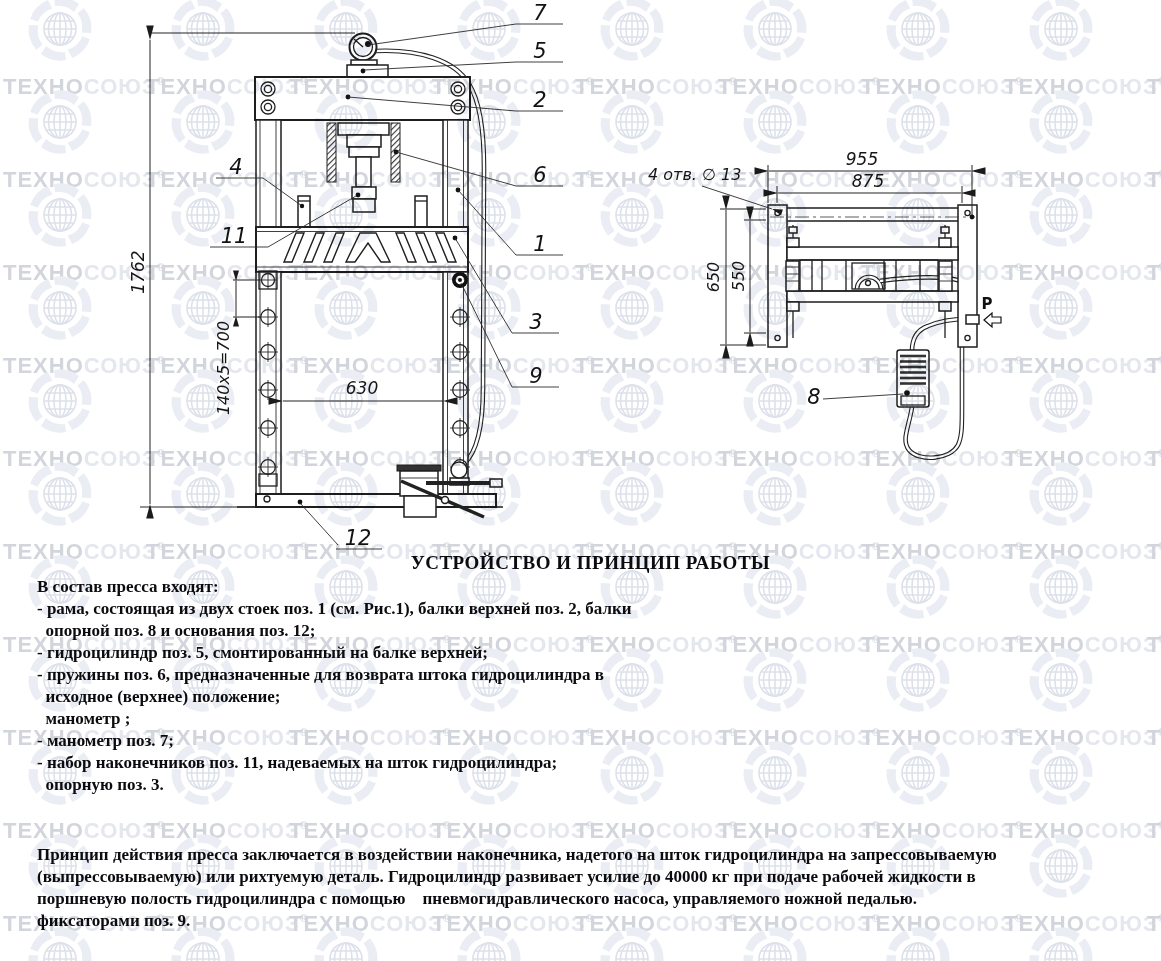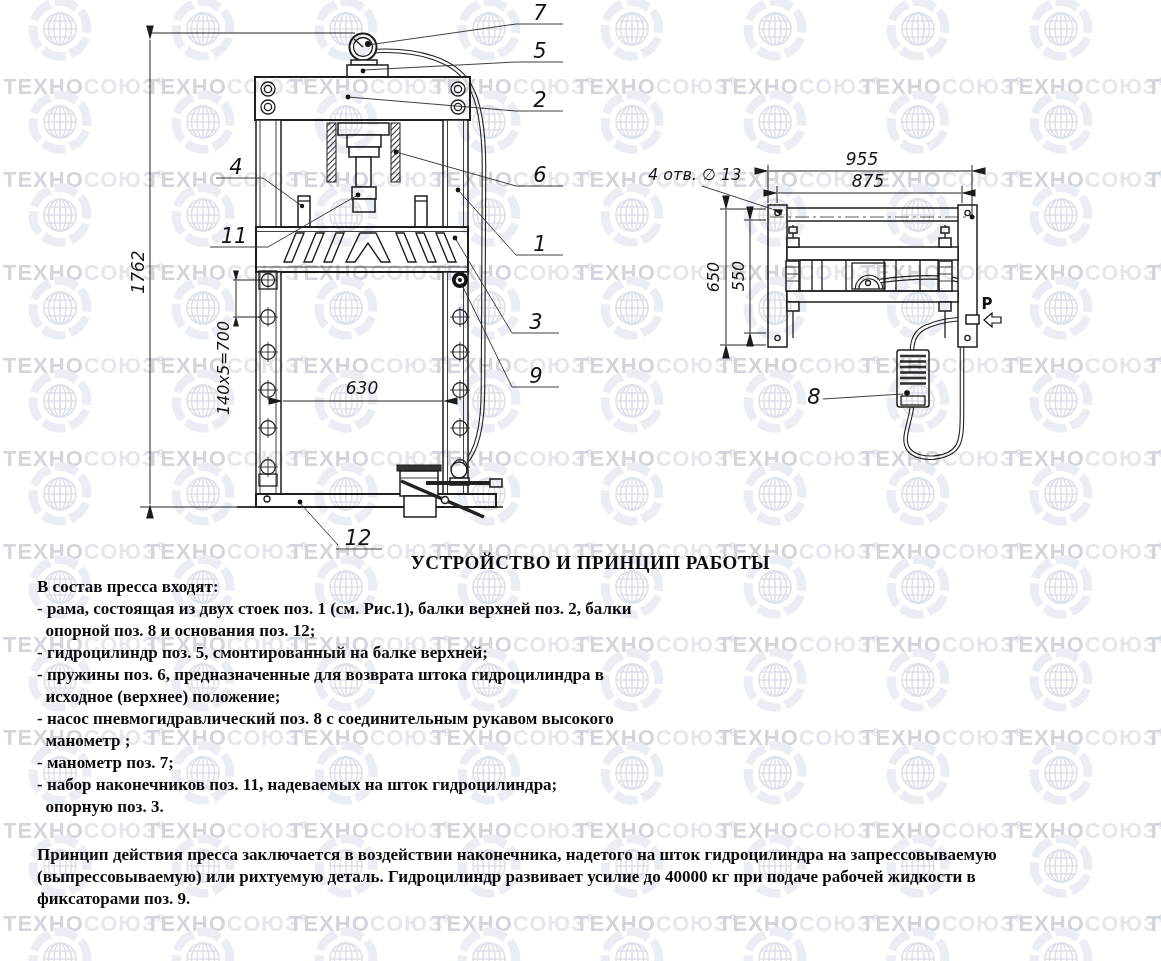--- a/index.html
+++ b/index.html
@@ -380,29 +380,29 @@
 
   <div id="textsec">
     <div class="doc-title">УСТРОЙСТВО И ПРИНЦИП РАБОТЫ</div>
     <div class="lines" style="top:576px;" id="list-lines">
         <div class="tline">В состав пресса входят:</div>
         <div class="tline">- рама, состоящая из двух стоек поз. 1 (см. Рис.1), балки верхней поз. 2, балки</div>
         <div class="tline">  опорной поз. 8 и основания поз. 12;</div>
         <div class="tline">- гидроцилиндр поз. 5, смонтированный на балке верхней;</div>
         <div class="tline">- пружины поз. 6, предназначенные для возврата штока гидроцилиндра в</div>
         <div class="tline">  исходное (верхнее) положение;</div>
-        <div class="tline">- насос пневмогидравлический поз. 8 с соединительным рукавом высокого</div>
         <div class="tline">  манометр ;</div>
         <div class="tline">- манометр поз. 7;</div>
         <div class="tline">- набор наконечников поз. 11, надеваемых на шток гидроцилиндра;</div>
         <div class="tline">  опорную поз. 3.</div>
       </div>
     <div class="lines" style="top:844px;" id="body-lines">
         <div class="tline">Принцип действия пресса заключается в воздействии наконечника, надетого на шток гидроцилиндра на запрессовываемую</div>
         <div class="tline">(выпрессовываемую) или рихтуемую деталь. Гидроцилиндр развивает усилие до 40000 кг при подаче рабочей жидкости в</div>
+        <div class="tline">поршневую полость гидроцилиндра с помощью    пневмогидравлического насоса, управляемого ножной педалью.</div>
         <div class="tline">фиксаторами поз. 9.</div>
       </div>
   </div>
 
   <svg id="wm-layer" width="1161" height="961" viewBox="0 0 1161 961">
     <defs>
       <clipPath id="gclip">
           <circle r="16"></circle>
         </clipPath>
       <g id="wm-globe">

